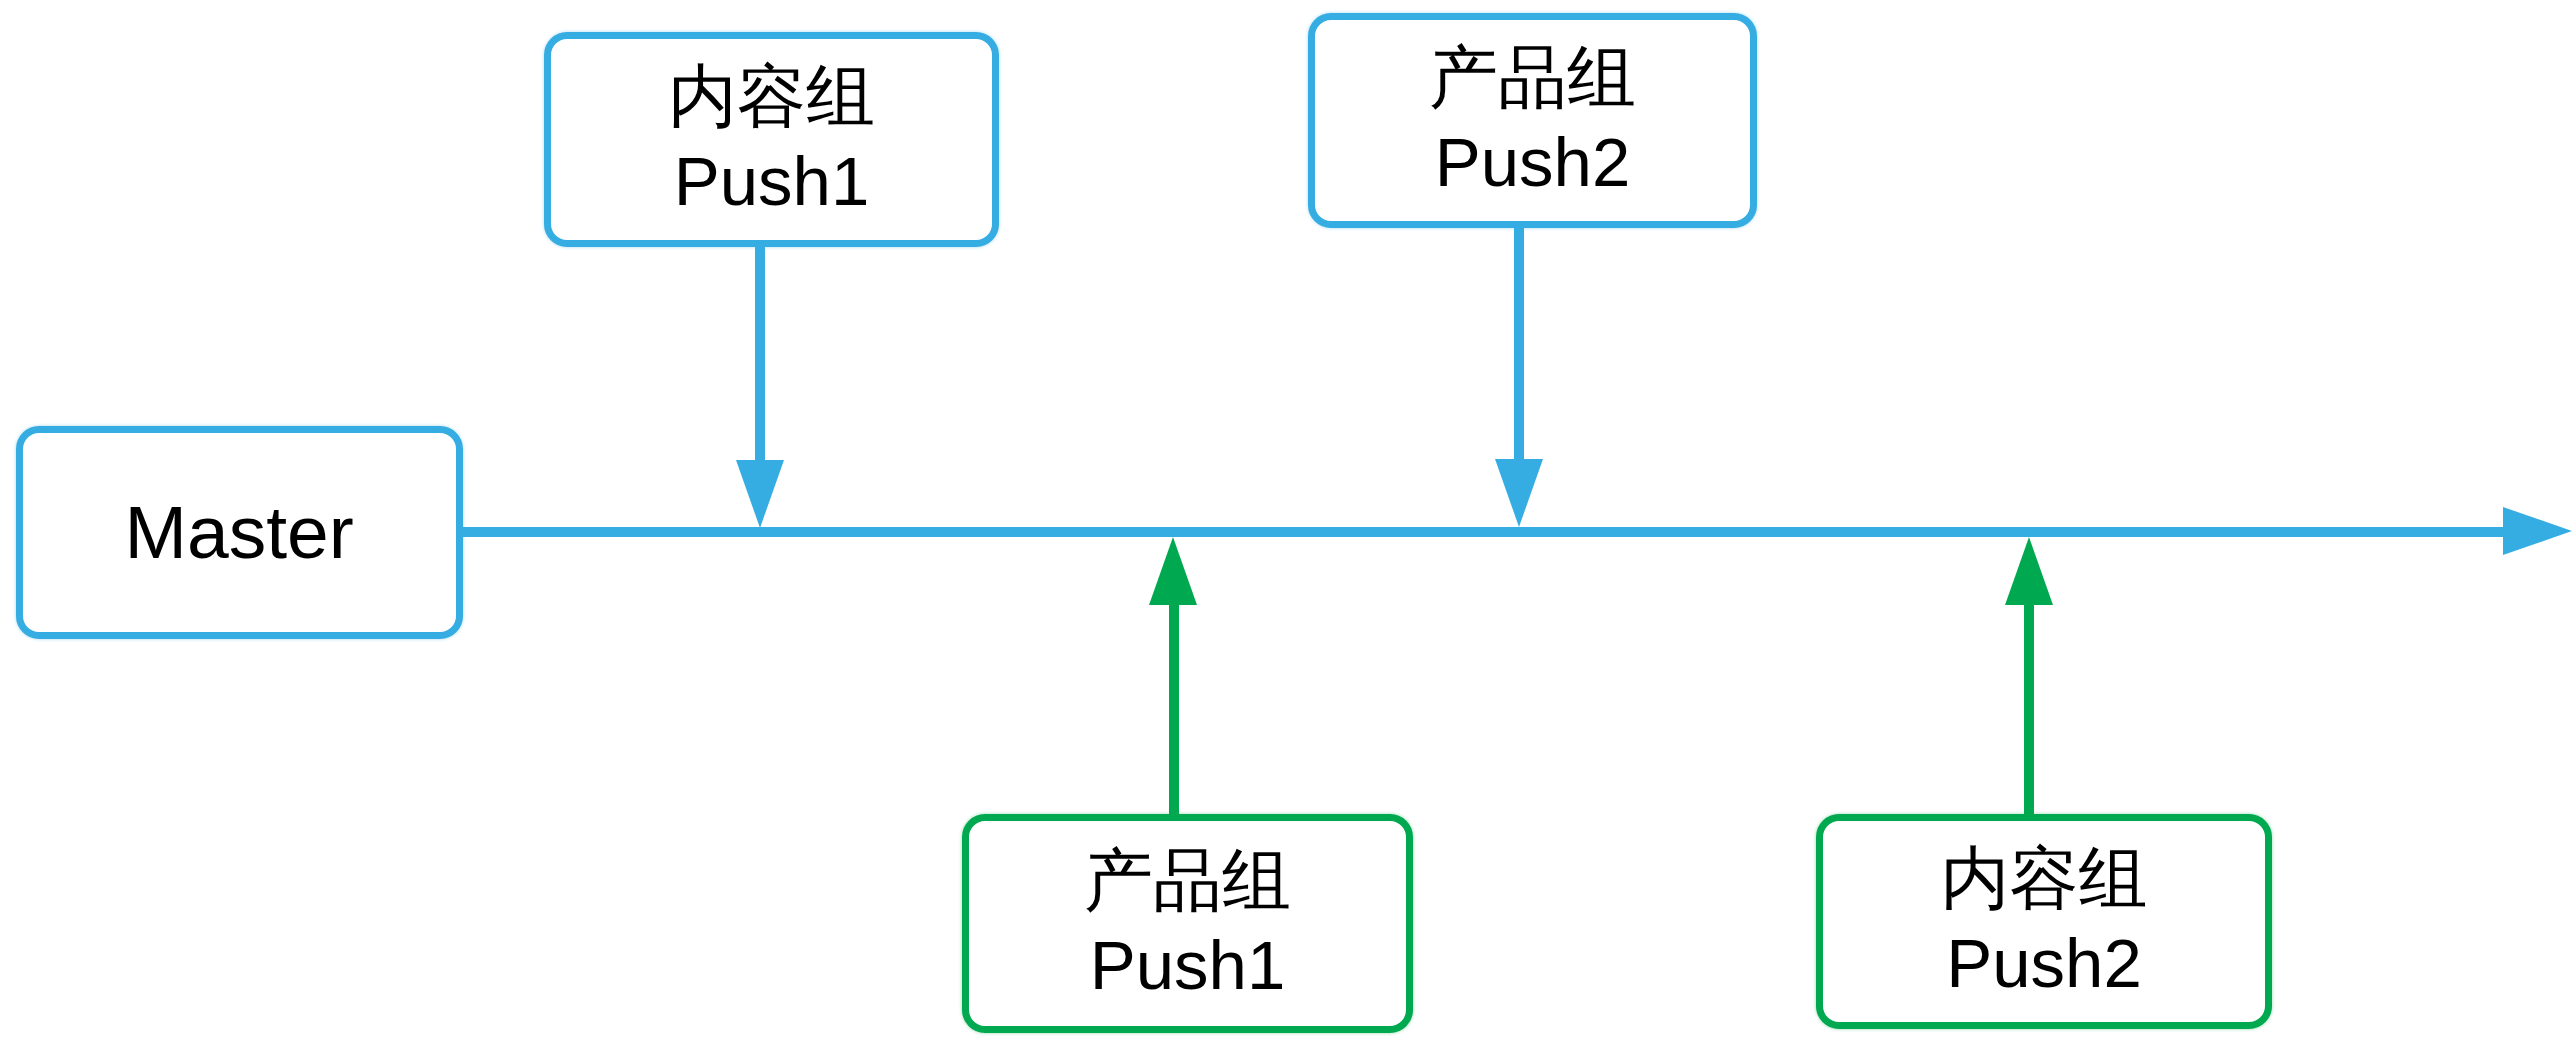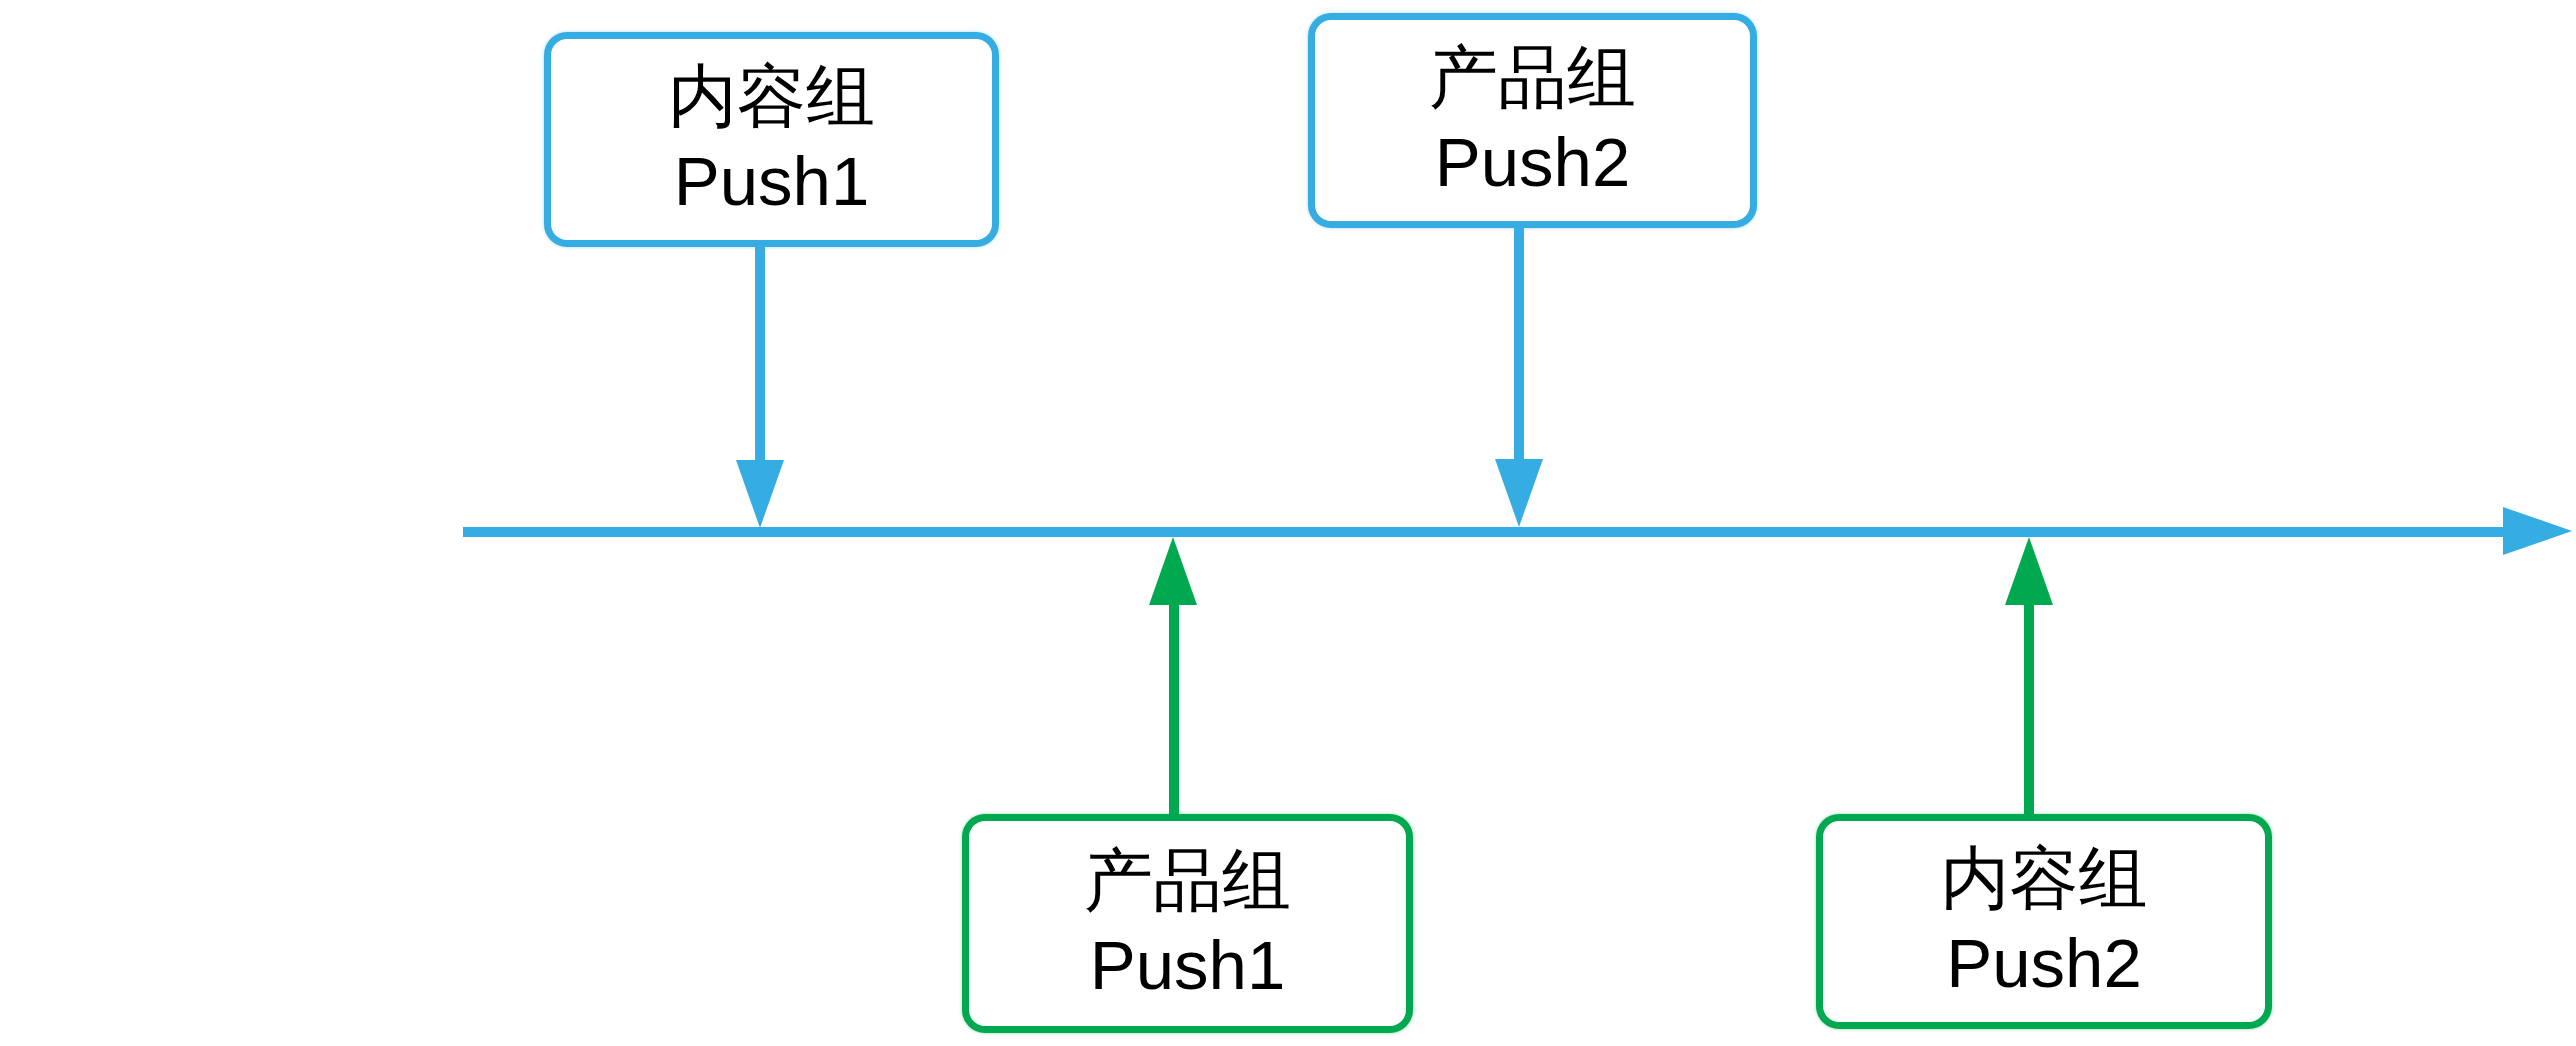--- a/index.html
+++ b/index.html
@@ -91,20 +91,23 @@
   #up-arrow-1-shaft { left: 1169px; top: 600px; height: 215px; }
   
   #up-arrow-2-head  { left: 2005px; top: 537px; }
   #up-arrow-2-shaft { left: 2024px; top: 600px; height: 215px; }
 </style>
 </head>
 <body>
 
 <div class="canvas">
 
+  <div class="node blue-node" id="master-node">
+    <span>Master</span>
+  </div>
 
   <div class="timeline-line"></div>
   <div class="timeline-head"></div>
 
   <div class="node blue-node" id="top-box-1">
     <span>内容组</span>
     <span>Push1</span>
   </div>
 
   <div class="node blue-node" id="top-box-2">

